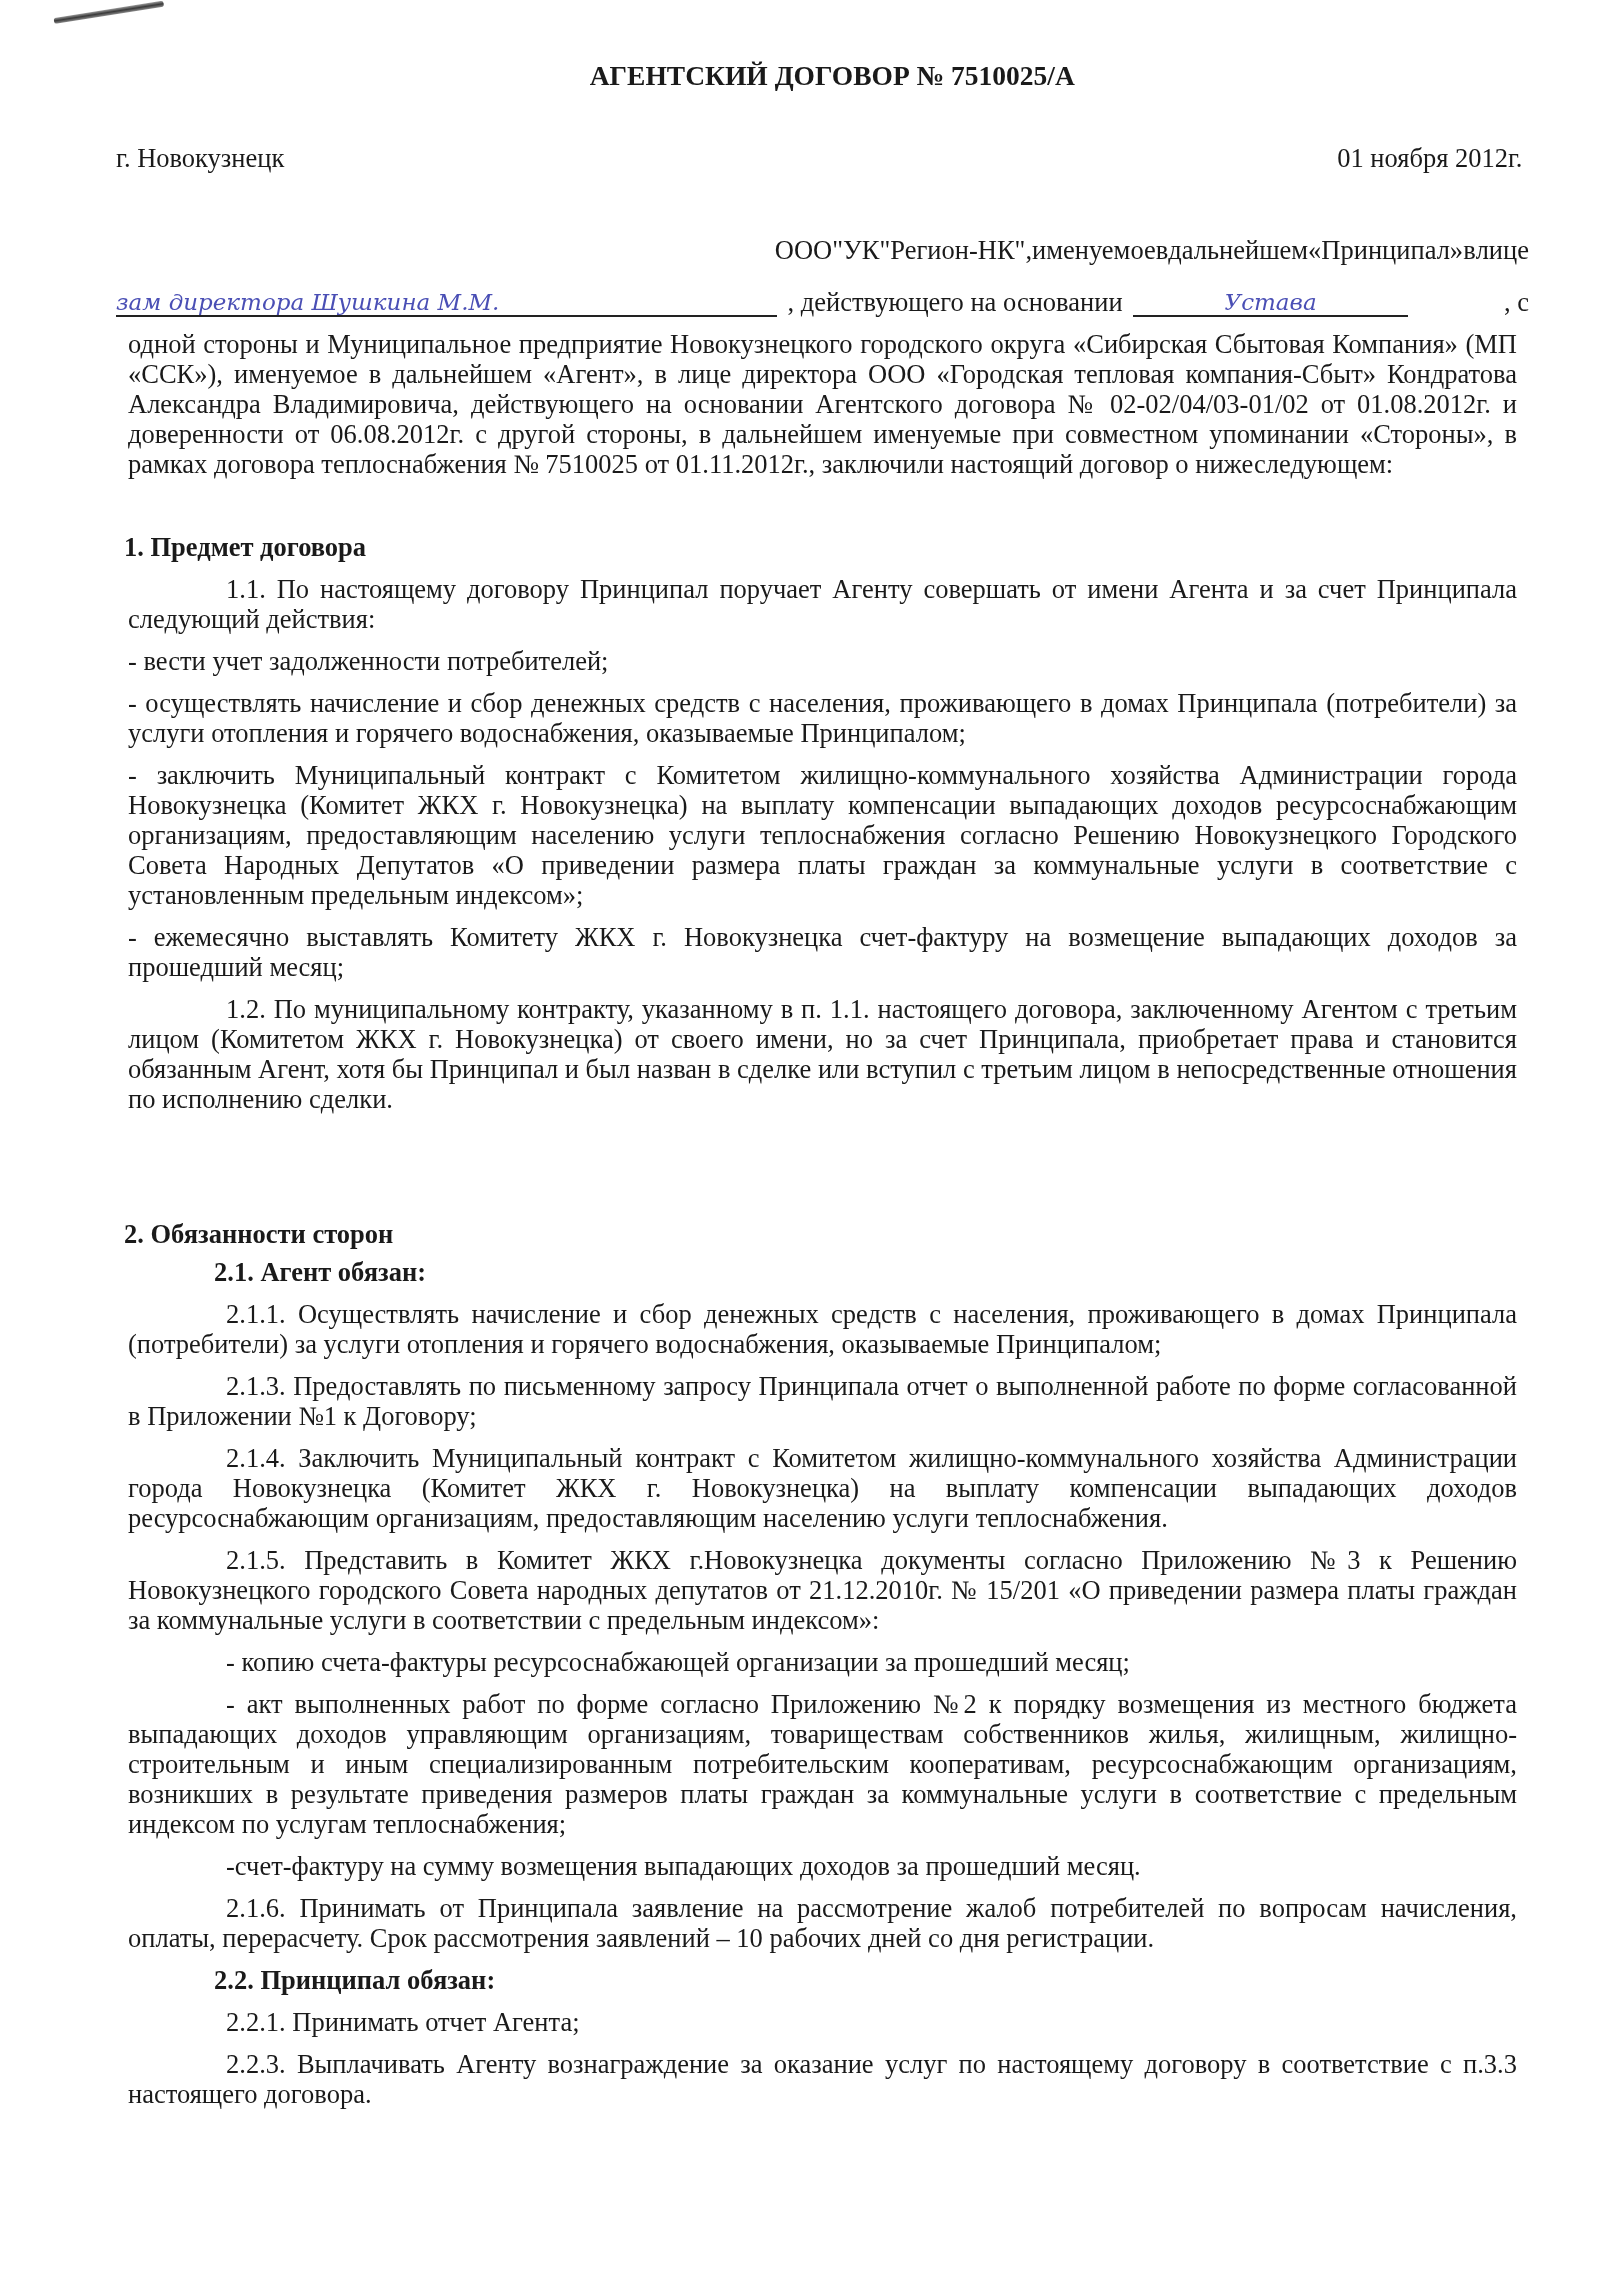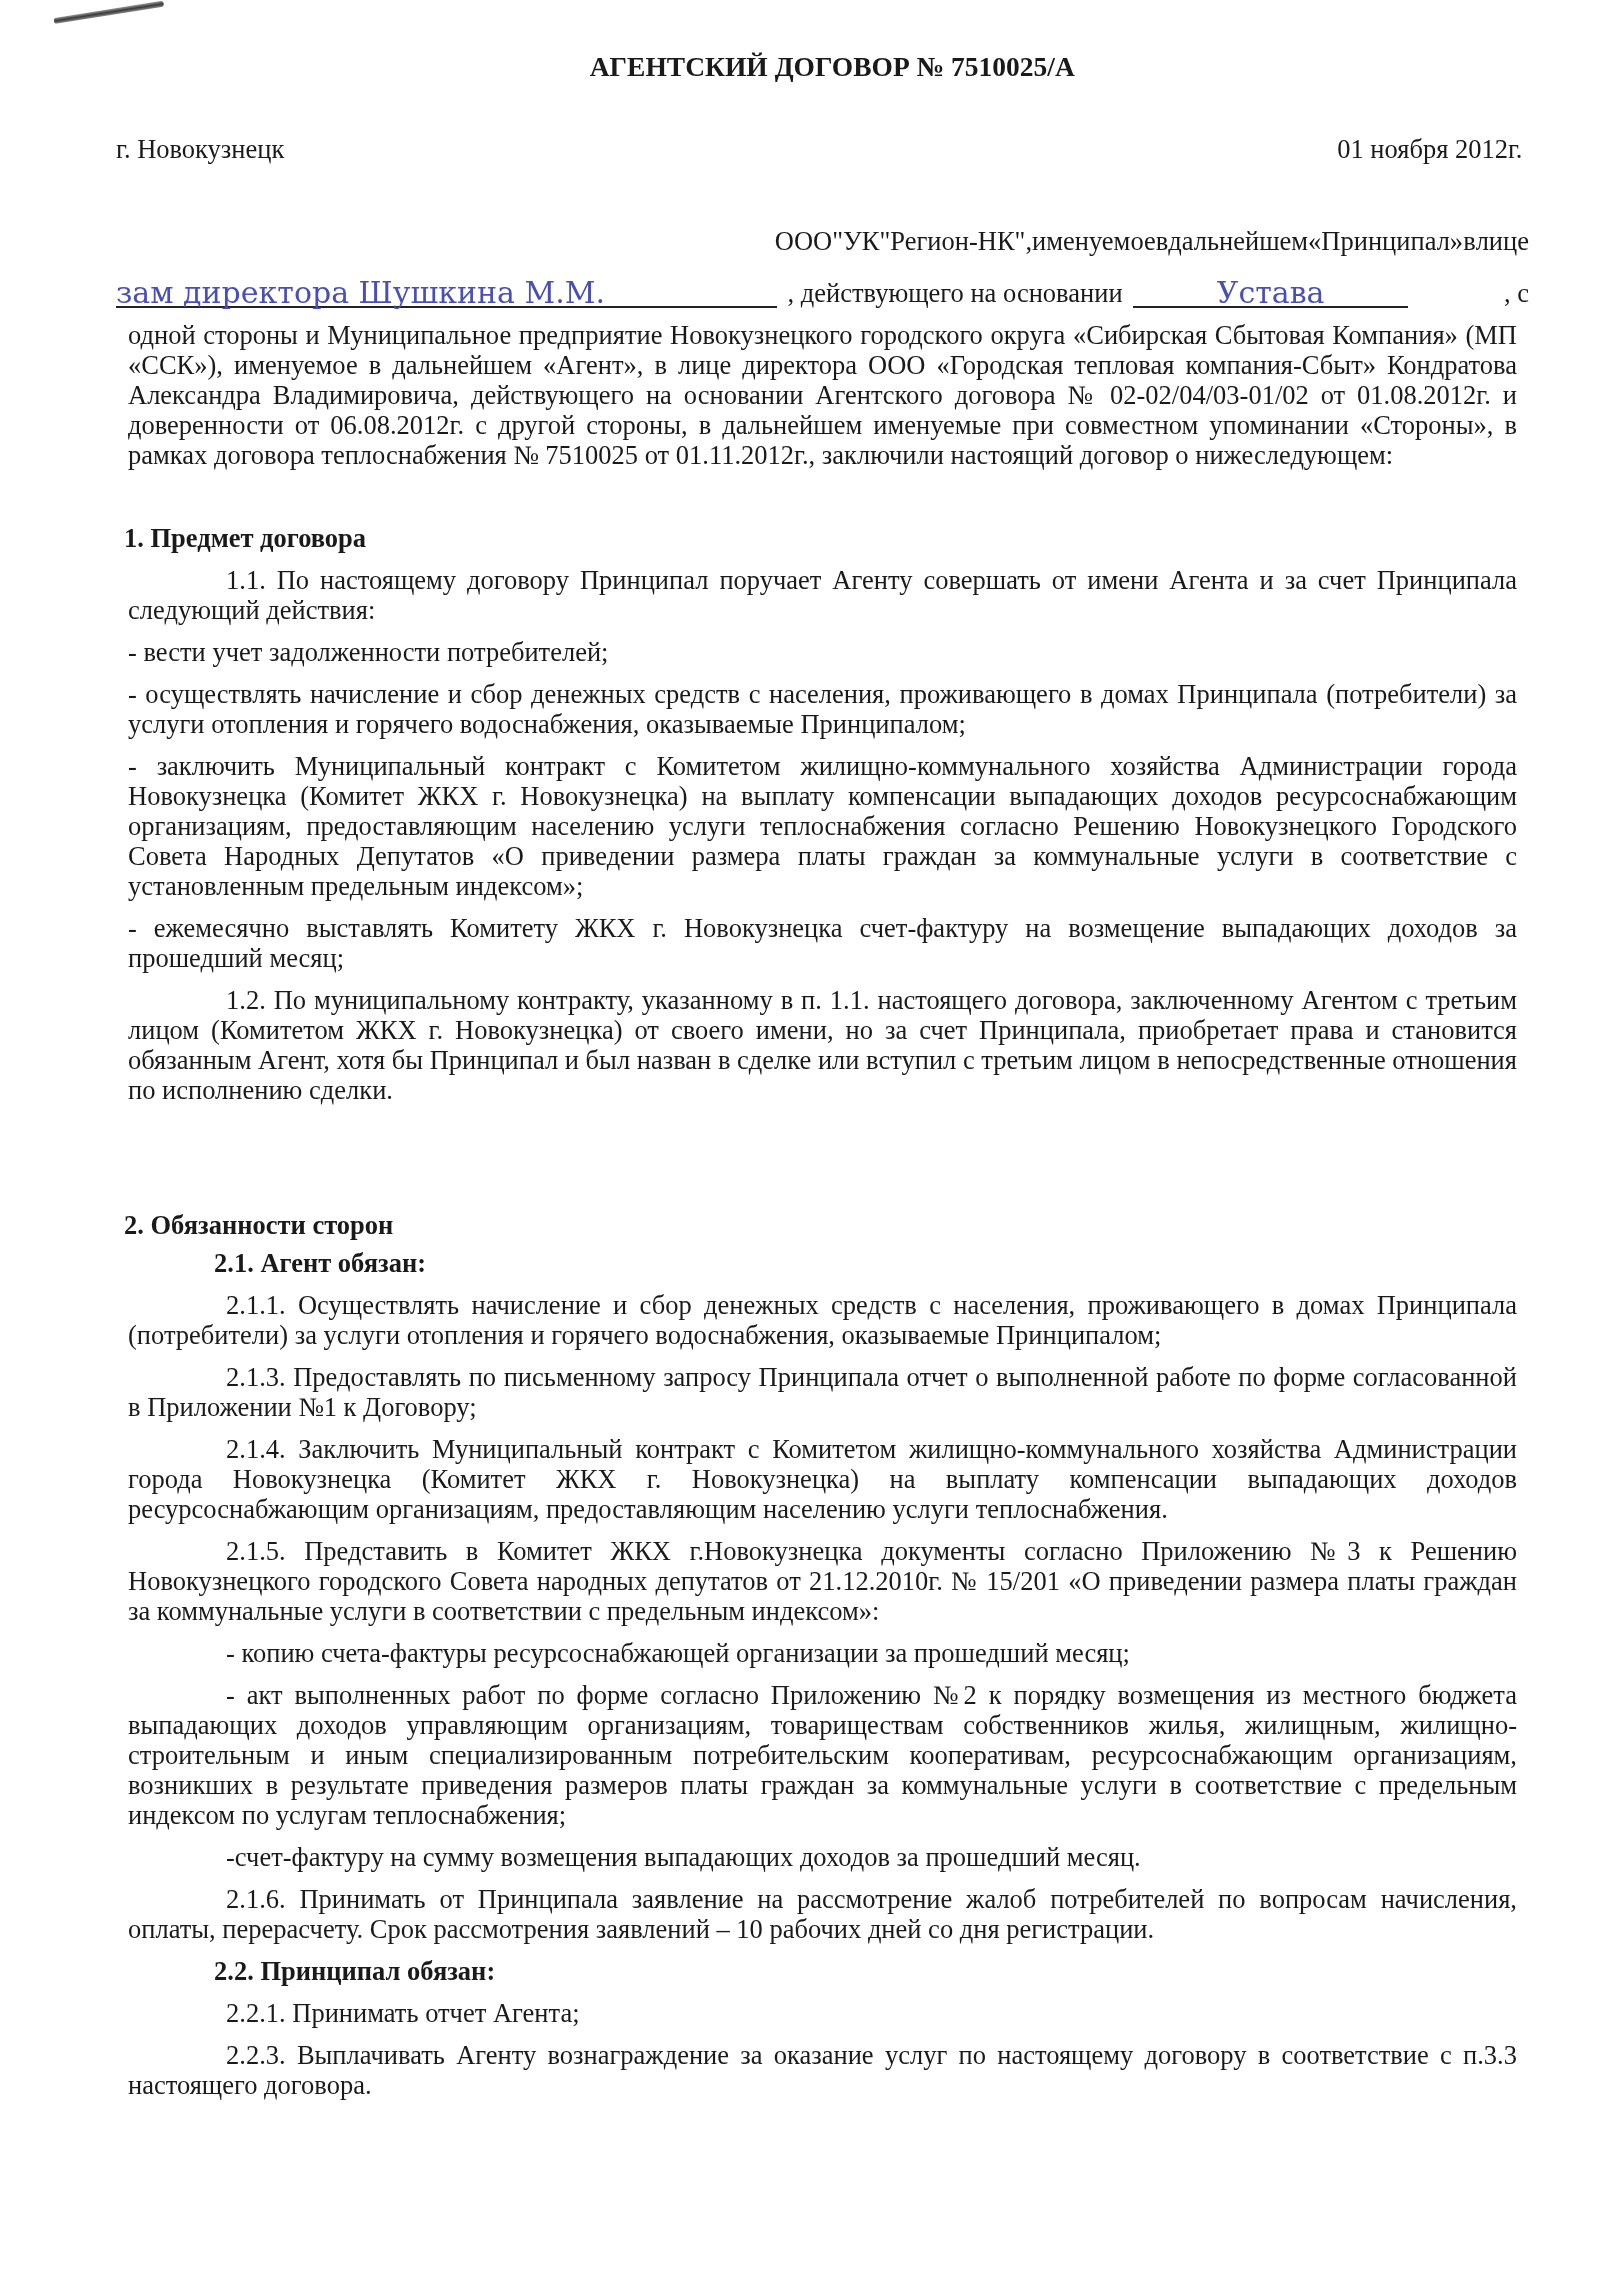--- a/index.html
+++ b/index.html
@@ -1,30 +1,30 @@
 <!DOCTYPE html>
 <html style="font-size:10.5px"><head>
 <meta charset="utf-8">
 <style>
   html, body { margin: 0; padding: 0; background: #ffffff; }
   body { width: 1623px; height: 2295px; position: relative; overflow: hidden;
          font-family: "Liberation Serif", serif; color: #1a1a1a; }
   .staple { position: absolute; left: 54px; top: 18.3px; width: 111px; height: 5.9px;
             background: linear-gradient(#9a9a9a, #3a3a3a 50%, #8a8a8a);
             border-radius: 2.6px; transform: rotate(-9deg); transform-origin: left center; }
-  .page { position: absolute; left: 116px; top: 52px; width: 1413px; font-size: 26.5px; line-height: 30px; }
+  .page { position: absolute; left: 116px; top: 61px; width: 1413px; font-size: 26.5px; line-height: 30px; }
   .title { text-align: center; font-weight: bold; font-size: 27.5px; margin: 0 0 52px 0; padding-left: 19.6px; }
   .place-date { display: flex; justify-content: space-between; margin-bottom: 62px; padding-right: 6.5px; }
   p { margin: 12px; text-align: justify; text-align-last: left; }
   .ind { text-indent: 98px; }
   .h { text-align: left; font-weight: bold; margin: 8px; }
   .sub { font-weight: bold; padding-left: 98px; }
   .gap1 { height: 33px; }
   .gap2 { height: 85px; }
-  .hand { color: #4a4fb5; font-family: "DejaVu Serif", serif; font-size: 30px;
+  .hand { color: #4a4fb5; font-family: "DejaVu Serif", serif; font-style: italic; font-size: 23px;
           display: inline-block; border-bottom: 2.6px solid #222; line-height: 26px; margin-top: 24px; }
   .hand1 { width: 661px; }
   .hand2 { width: 275px; text-align: center; }
   .line1 { display: flex; justify-content: flex-end; padding-left: 98px; }
   .line2 { display: flex; align-items: flex-end; }
   .line2 .mid { margin: 0 10.5px; }
   .line2 .end { margin-left: auto; }
 </style>
 </head>
 <body>

